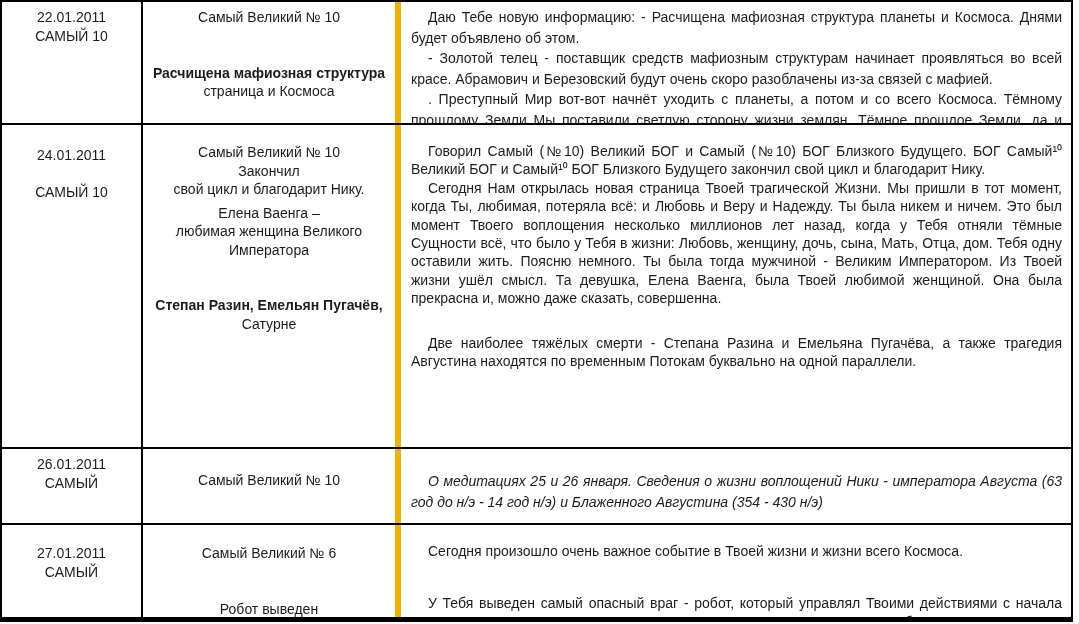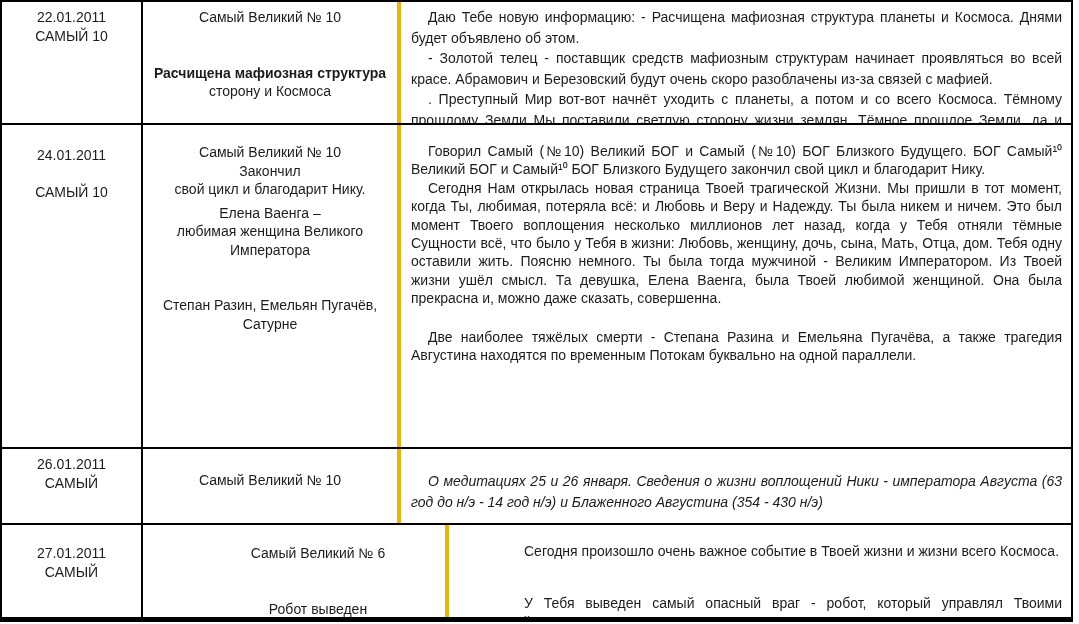--- a/index.html
+++ b/index.html
@@ -6,38 +6,38 @@
   .screen{
     position:relative;width:1079px;height:624px;background:#ffffff;overflow:hidden;
     font-family:"Liberation Sans",sans-serif;color:#1c1c1c;
   }
   .doc-table{
     position:absolute;left:0;top:0;width:1073px;height:622px;box-sizing:border-box;
     border:2px solid #000;border-bottom-width:5px;
     display:flex;flex-direction:column;background:#fff;
   }
   .trow{display:flex;flex:0 0 auto;border-bottom:2px solid #000;box-sizing:border-box;overflow:hidden;}
-  .trow:last-child{border-bottom:none;flex:1 1 auto;gap:48px;}
+  .trow:last-child{border-bottom:none;flex:1 1 auto;}
   .cell{box-sizing:border-box;overflow:hidden;}
   .c1{width:141px;border-right:2px solid #000;text-align:center;font-size:14px;line-height:18.5px;padding:6px 4px 0 4px;}
-  .c2{width:258px;border-right:4px solid #eab308;text-align:center;font-size:14px;line-height:18.5px;padding:6px 8px 0 8px;}
+  .c2{width:258px;border-right:6px solid #eab308;text-align:center;font-size:14px;line-height:18.5px;padding:6px 8px 0 8px;}
   .c3{flex:1;font-size:14px;line-height:20.5px;padding:5px 9px 8px 10px;}
   .c3 p{margin:0;text-indent:17px;text-align:justify;}
   
   #r1{height:123px;justify-content:center;}
   #r1 .c2 .blk-gap2{margin-top:37px;font-weight:bold;}
   
   #r2{height:324px;}
   #r2 .c1{padding-top:21px;}
   #r2 .c1 .date-gap{margin-top:18.5px;}
   #r2 .c2{padding-top:18px;}
   #r2 .c2 .blk-gap1{margin-top:5px;}
-  #r2 .c2 .blk-gap2{margin-top:37px;}
+  #r2 .c2 .blk-gap2{margin-top:37px;font-weight:bold;}
   #r2 .c3{padding-top:17px;line-height:18.4px;}
-  #r2 .c3 .p-gap1{margin-top:20px;}
+  #r2 .c3 .p-gap1{margin-top:26px;}
   
   #r3{height:76px;}
   #r3 .c1{}
   #r3 .c2{padding-top:22px;}
   #r3 .c3{padding-top:22px;}
   #r3 .c3 p{font-style:italic;}
   
   #r4 .c1{padding-top:19px;}
   #r4 .c2{padding-top:19px;}
   #r4 .c2 .blk-gap2{margin-top:37px;}
@@ -52,21 +52,21 @@
   <div class="doc-table">
 
     <div class="trow" id="r1">
       <div class="cell c1">
         <div>22.01.2011</div>
         <div>САМЫЙ 10</div>
       </div>
       <div class="cell c2">
         <div>Самый Великий № 10</div>
         <div class="blk-gap2">Расчищена мафиозная структура</div>
-        <div>сторону и Космоса</div>
+        <div>страница и Космоса</div>
       </div>
       <div class="cell c3">
         <p>Даю Тебе новую информацию: - Расчищена мафиозная структура планеты и Космоса. Днями будет объявлено об этом.</p>
         <p>- Золотой телец - поставщик средств мафиозным структурам начинает проявляться во всей красе. Абрамович и Березовский будут очень скоро разоблачены из-за связей с мафией.</p>
         <p>. Преступный Мир вот-вот начнёт уходить с планеты, а потом и со всего Космоса. Тёмному прошлому Земли Мы поставили светлую сторону жизни землян. Тёмное прошлое Земли, да и всего Нашего объединённого  Космоса больше не возвратится.</p>
       </div>
     </div>
 
     <div class="trow" id="r2">
       <div class="cell c1">

